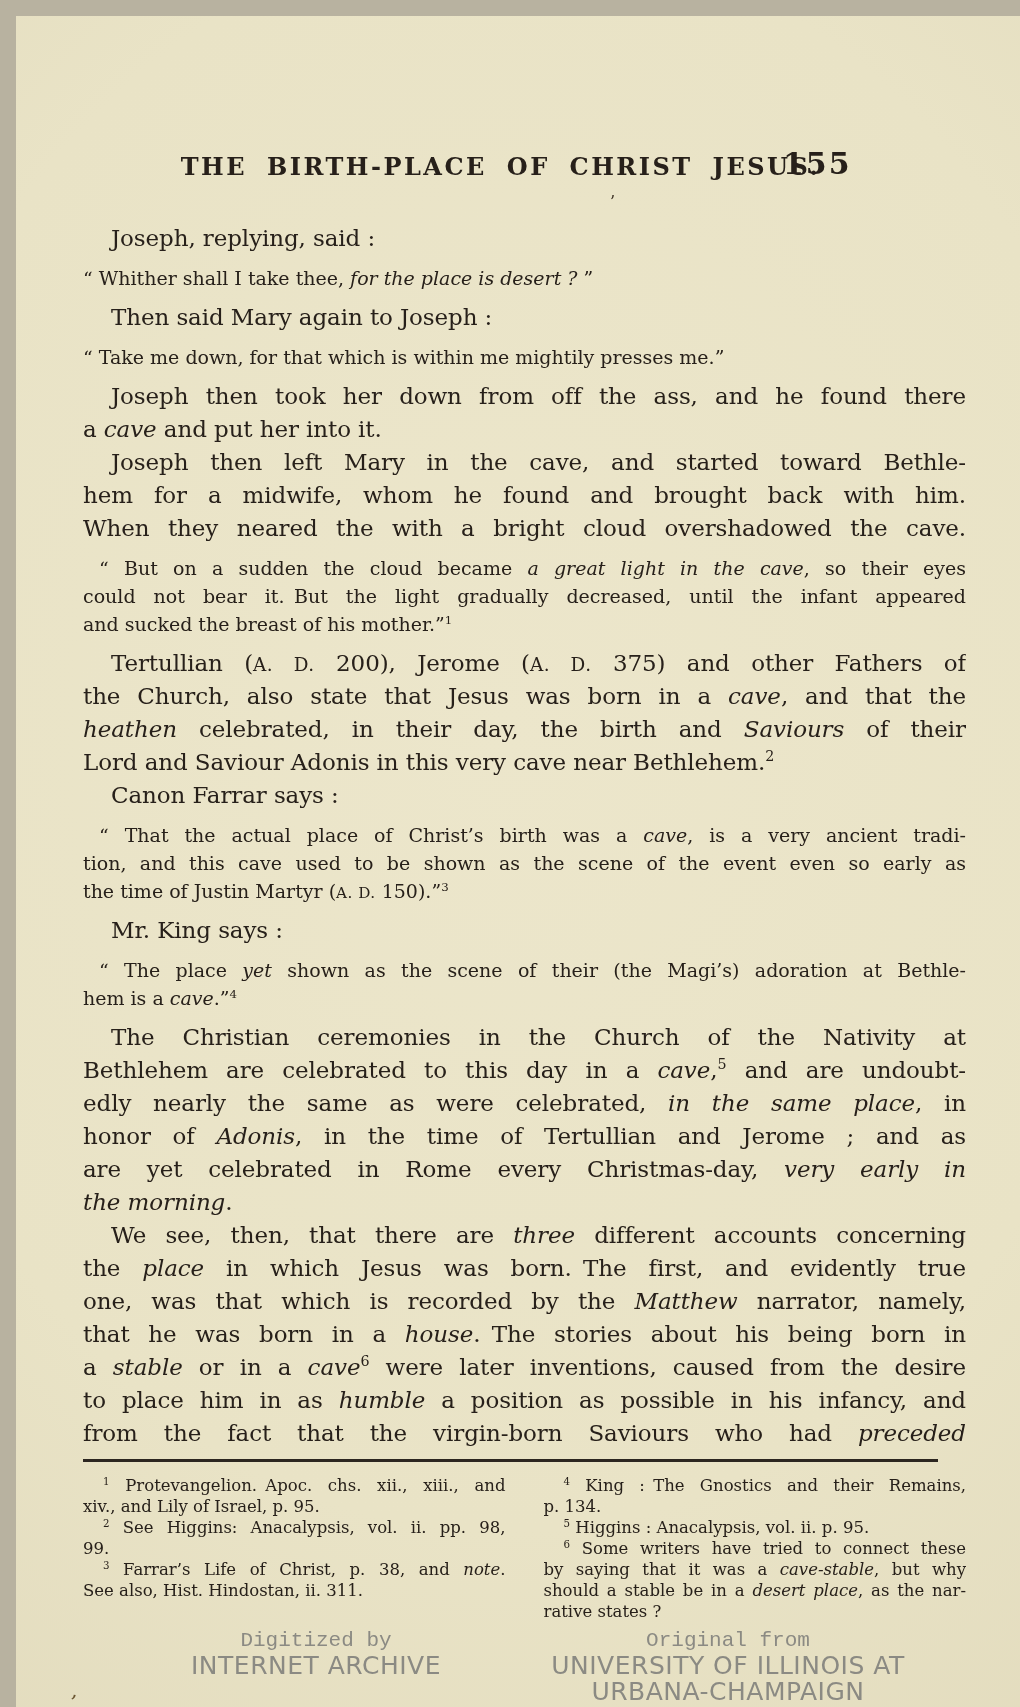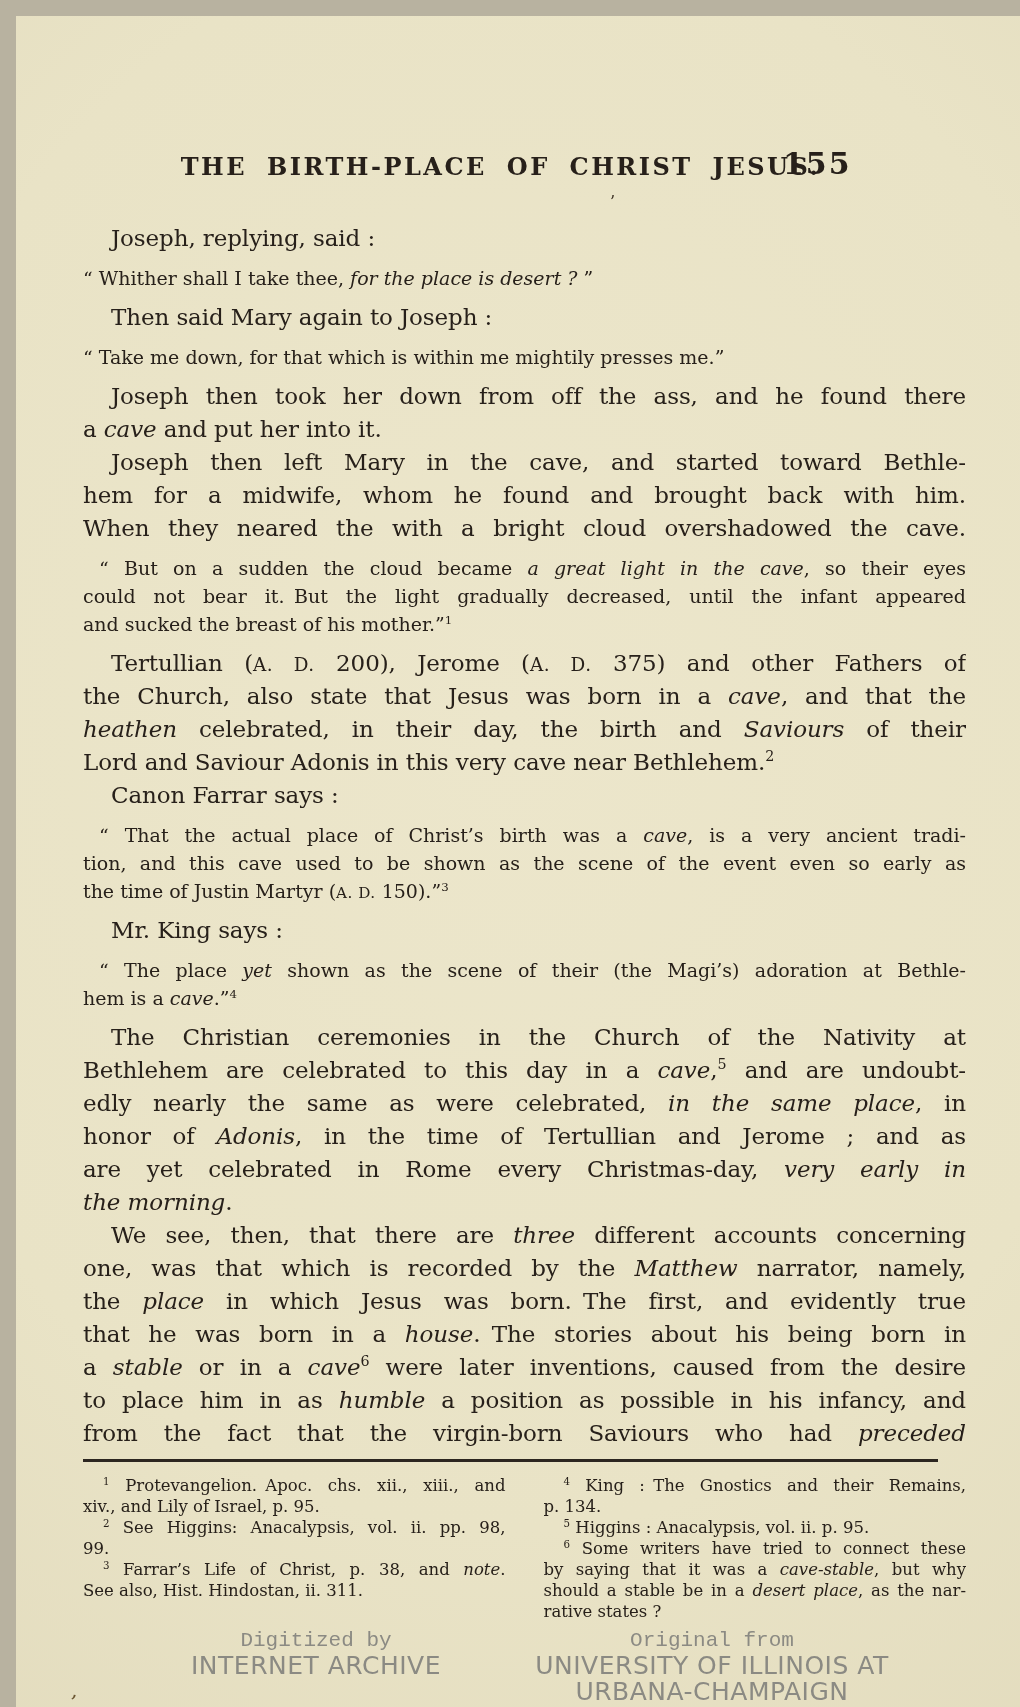--- a/index.html
+++ b/index.html
@@ -44,21 +44,21 @@
   .i{font-style:italic;}
   .sup{vertical-align:super;font-size:0.62em;line-height:0;}
   .sc{font-size:0.8em;letter-spacing:0.5px;}
   
   .rule{margin-top:9px;width:855px;height:0;border-top:3px solid #2c2620;}
   .footnotes{display:flex;gap:38px;margin-top:13px;font-size:16.5px;line-height:21px;}
   .fncol{flex:1;min-width:0;}
   
   .wm{position:absolute;font-family:"DejaVu Sans", sans-serif;color:#8b8a83;text-align:center;}
   .wm-left{left:100px;top:1612px;width:400px;}
-  .wm-right{left:476px;top:1612px;width:440px;}
+  .wm-right{left:492px;top:1612px;width:440px;}
   .wm-small{font-size:21px;line-height:25px;font-family:Liberation Mono, monospace;}
   .wm-big{font-size:25px;line-height:26px;letter-spacing:0.5px;}
   
   .artifact{position:absolute;color:#3a2f22;}
   .artifact-quote{left:594px;top:176px;font-size:16px;}
   .artifact-comma{left:56px;top:1662px;font-size:20px;transform:rotate(8deg);color:#6b5531;}
 </style>
 </head>
 <body>
 
@@ -120,22 +120,22 @@
       <div class="para body">
         <div class="tline just ind"><span>The Christian ceremonies in the Church of the Nativity at</span></div>
         <div class="tline just"><span>Bethlehem are celebrated to this day in a </span><span class="i">cave</span><span>,</span><span class="sup">5</span><span> and are undoubt-</span></div>
         <div class="tline just"><span>edly nearly the same as were celebrated, </span><span class="i">in the same place</span><span>, in</span></div>
         <div class="tline just"><span>honor of </span><span class="i">Adonis</span><span>, in the time of Tertullian and Jerome ; and as</span></div>
         <div class="tline just"><span>are yet celebrated in Rome every Christmas-day, </span><span class="i">very early in</span></div>
         <div class="tline"><span class="i">the morning</span><span>.</span></div>
       </div>
       <div class="para body">
         <div class="tline just ind"><span>We see, then, that there are </span><span class="i">three</span><span> different accounts concerning</span></div>
+        <div class="tline just"><span>the </span><span class="i">place</span><span> in which Jesus was born. The first, and evidently true</span></div>
         <div class="tline just"><span>one, was that which is recorded by the </span><span class="i">Matthew</span><span> narrator, namely,</span></div>
-        <div class="tline just"><span>the </span><span class="i">place</span><span> in which Jesus was born. The first, and evidently true</span></div>
         <div class="tline just"><span>that he was born in a </span><span class="i">house</span><span>. The stories about his being born in</span></div>
         <div class="tline just"><span>a </span><span class="i">stable</span><span> or in a </span><span class="i">cave</span><span class="sup">6</span><span> were later inventions, caused from the desire</span></div>
         <div class="tline just"><span>to place him in as </span><span class="i">humble</span><span> a position as possible in his infancy, and</span></div>
         <div class="tline just"><span>from the fact that the virgin-born Saviours who had </span><span class="i">preceded</span></div>
       </div>
     </div>
 
   <div class="rule"></div>
 
   <div class="footnotes">

